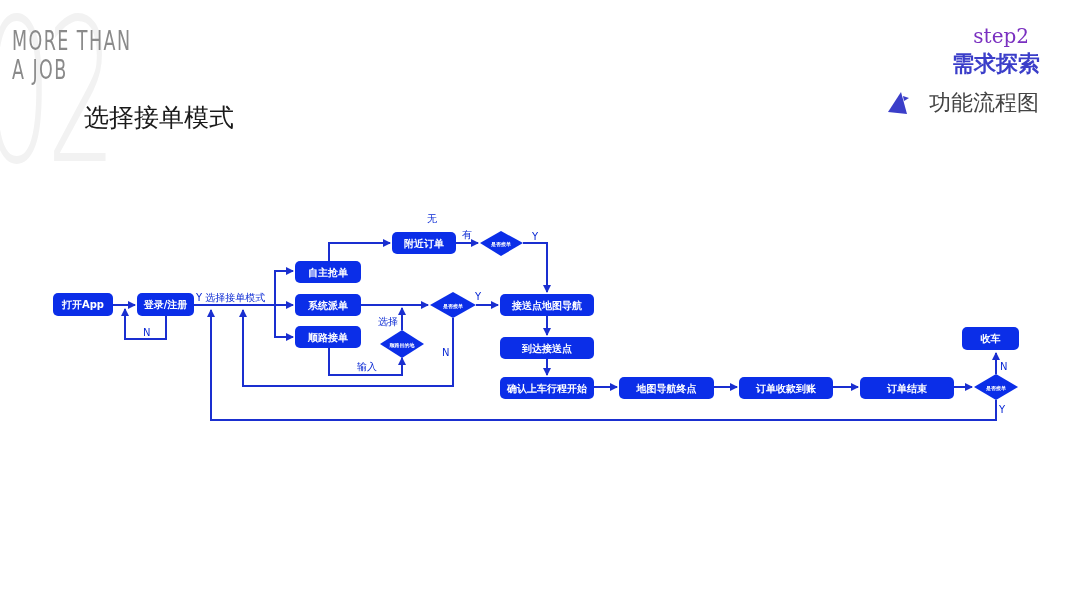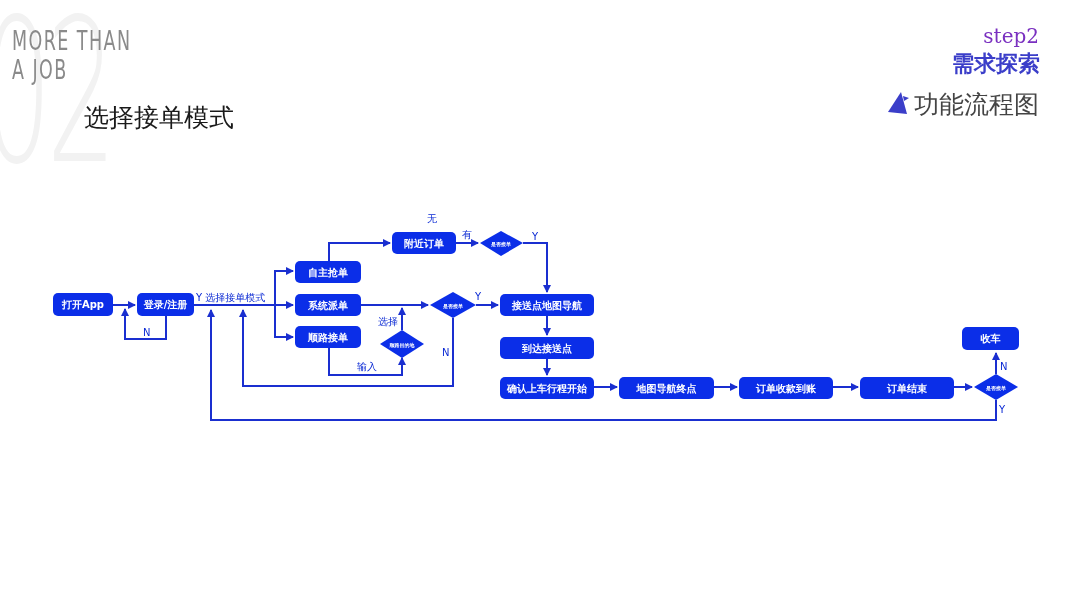--- a/index.html
+++ b/index.html
@@ -22,31 +22,31 @@
       font-size: 27px; color: #8a8a8a; line-height: 29px;
       font-weight: 300; letter-spacing: 2px;
       transform: scaleX(0.72); transform-origin: left top;
     }
     .tagline div { white-space: nowrap; }
     .page-title {
       position: absolute; left: 84px; top: 101px;
       font-size: 25px; color: #1a1a1a; font-weight: 500;
     }
     .step {
-      position: absolute; right: 28px; top: 24px;
+      position: absolute; right: 38px; top: 24px;
       font-family: "DejaVu Serif", "Liberation Serif", serif;
       font-size: 20px; color: #7a30c0;
     }
     .section-title {
       position: absolute; right: 27px; top: 49px;
       font-size: 22px; font-weight: 700; color: #3b3ec9;
     }
     .subtitle {
       position: absolute; right: 28px; top: 88px;
-      font-size: 25px; color: #444;
+      font-size: 22px; color: #444;
     }
     .sub-icon { position: absolute; left: 885px; top: 90px; }
     svg.flow { position: absolute; left: 0; top: 0; }
     .node-text { font-size: 10px; font-weight: 700; fill: #ffffff; text-anchor: middle; dominant-baseline: central; }
     .dia-text { font-size: 5px; font-weight: 700; fill: #ffffff; text-anchor: middle; dominant-baseline: central; }
     .lbl-text { font-size: 10px; fill: #0b2ad4; font-weight: 500; }
   </style>
 </head>
 <body>
 

